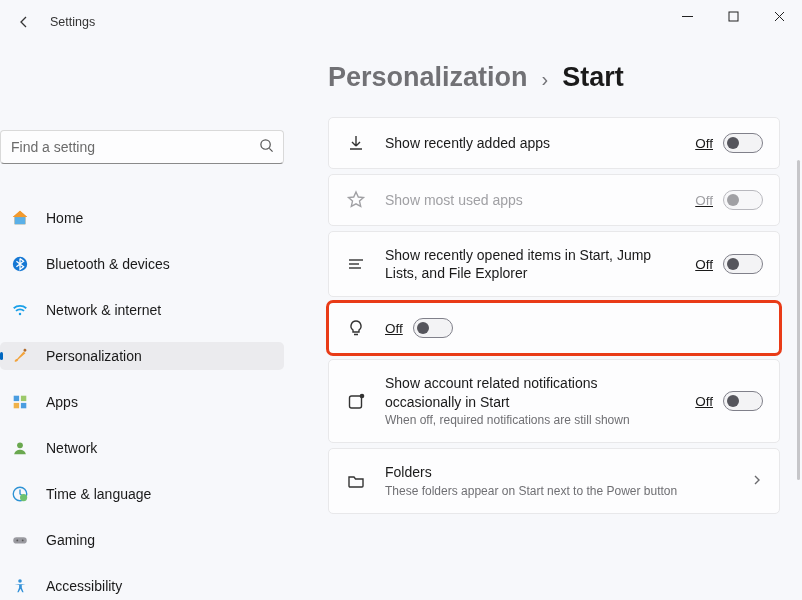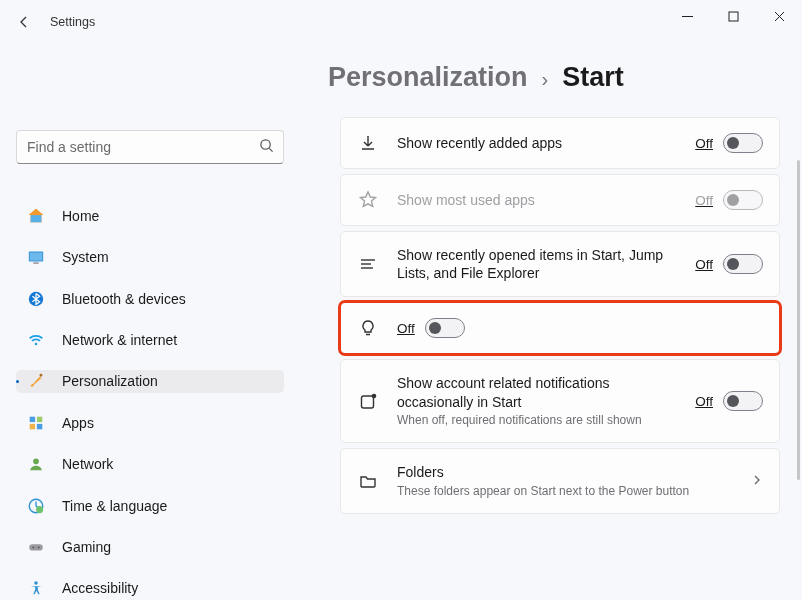--- a/index.html
+++ b/index.html
@@ -40,21 +40,21 @@
     display: flex; align-items: center; justify-content: center;
     font-size: 12px;
     color: #222;
   }
   .layout {
     display: flex;
     height: calc(600px - 44px);
   }
   .sidebar {
     width: 300px;
-    padding: 86px 16px 0 16px;
+    padding: 86px 16px 0 0;
     display: flex;
     flex-direction: column;
     gap: 18px;
   }
   .search {
     position: relative;
     margin-bottom: 22px;
   }
   .search input {
     width: 100%;
@@ -128,21 +128,20 @@
   }
   .card {
     background: #fdfdfe;
     border: 1px solid #e8e8ea;
     border-radius: 5px;
     padding: 14px 16px;
     display: flex;
     align-items: center;
     margin-bottom: 5px;
     gap: 18px;
-    margin-left: 12px;
   }
   .card.highlighted {
     outline: 3px solid #e93b17;
     outline-offset: -1px;
   }
   .card.disabled .p-title,
   .card.disabled .state,
   .card.disabled .card-icon { color: #a0a0a4; }
   .card.disabled .tgl { opacity: .55; }
   .card-icon {
@@ -227,30 +226,20 @@
             <path fill="#f29a2e" d="M10 2 2 9h2v8h12V9h2z"></path>
             <rect x="4" y="9" width="12" height="8" fill="#5ab0e8"></rect>
             <path fill="#f29a2e" d="M10 2 18 9H2z"></path>
           </svg>
         </span>
       <span class="label">Home</span>
     </div>
     <div class="nav-item">
       <span class="icon">
           <svg width="18" height="18" viewBox="0 0 20 20">
-            <rect x="2" y="4" width="16" height="11" rx="1" fill="#3391d8"></rect>
-            <rect x="3" y="5" width="14" height="9" fill="#6cb8ea"></rect>
-            <rect x="7" y="16" width="6" height="1.5" fill="#888"></rect>
-          </svg>
-        </span>
-      <span class="label">System</span>
-    </div>
-    <div class="nav-item">
-      <span class="icon">
-          <svg width="18" height="18" viewBox="0 0 20 20">
             <circle cx="10" cy="10" r="8" fill="#1678d4"></circle>
             <path d="M10 4v12l4-3-8-6m0 6 8-6-4-3" stroke="#fff" stroke-width="1.4" fill="none"></path>
           </svg>
         </span>
       <span class="label">Bluetooth &amp; devices</span>
     </div>
     <div class="nav-item">
       <span class="icon">
           <svg width="18" height="18" viewBox="0 0 20 20" fill="none" stroke="#1aa0e8" stroke-width="2">
             <path d="M3 8a11 11 0 0 1 14 0"></path>

